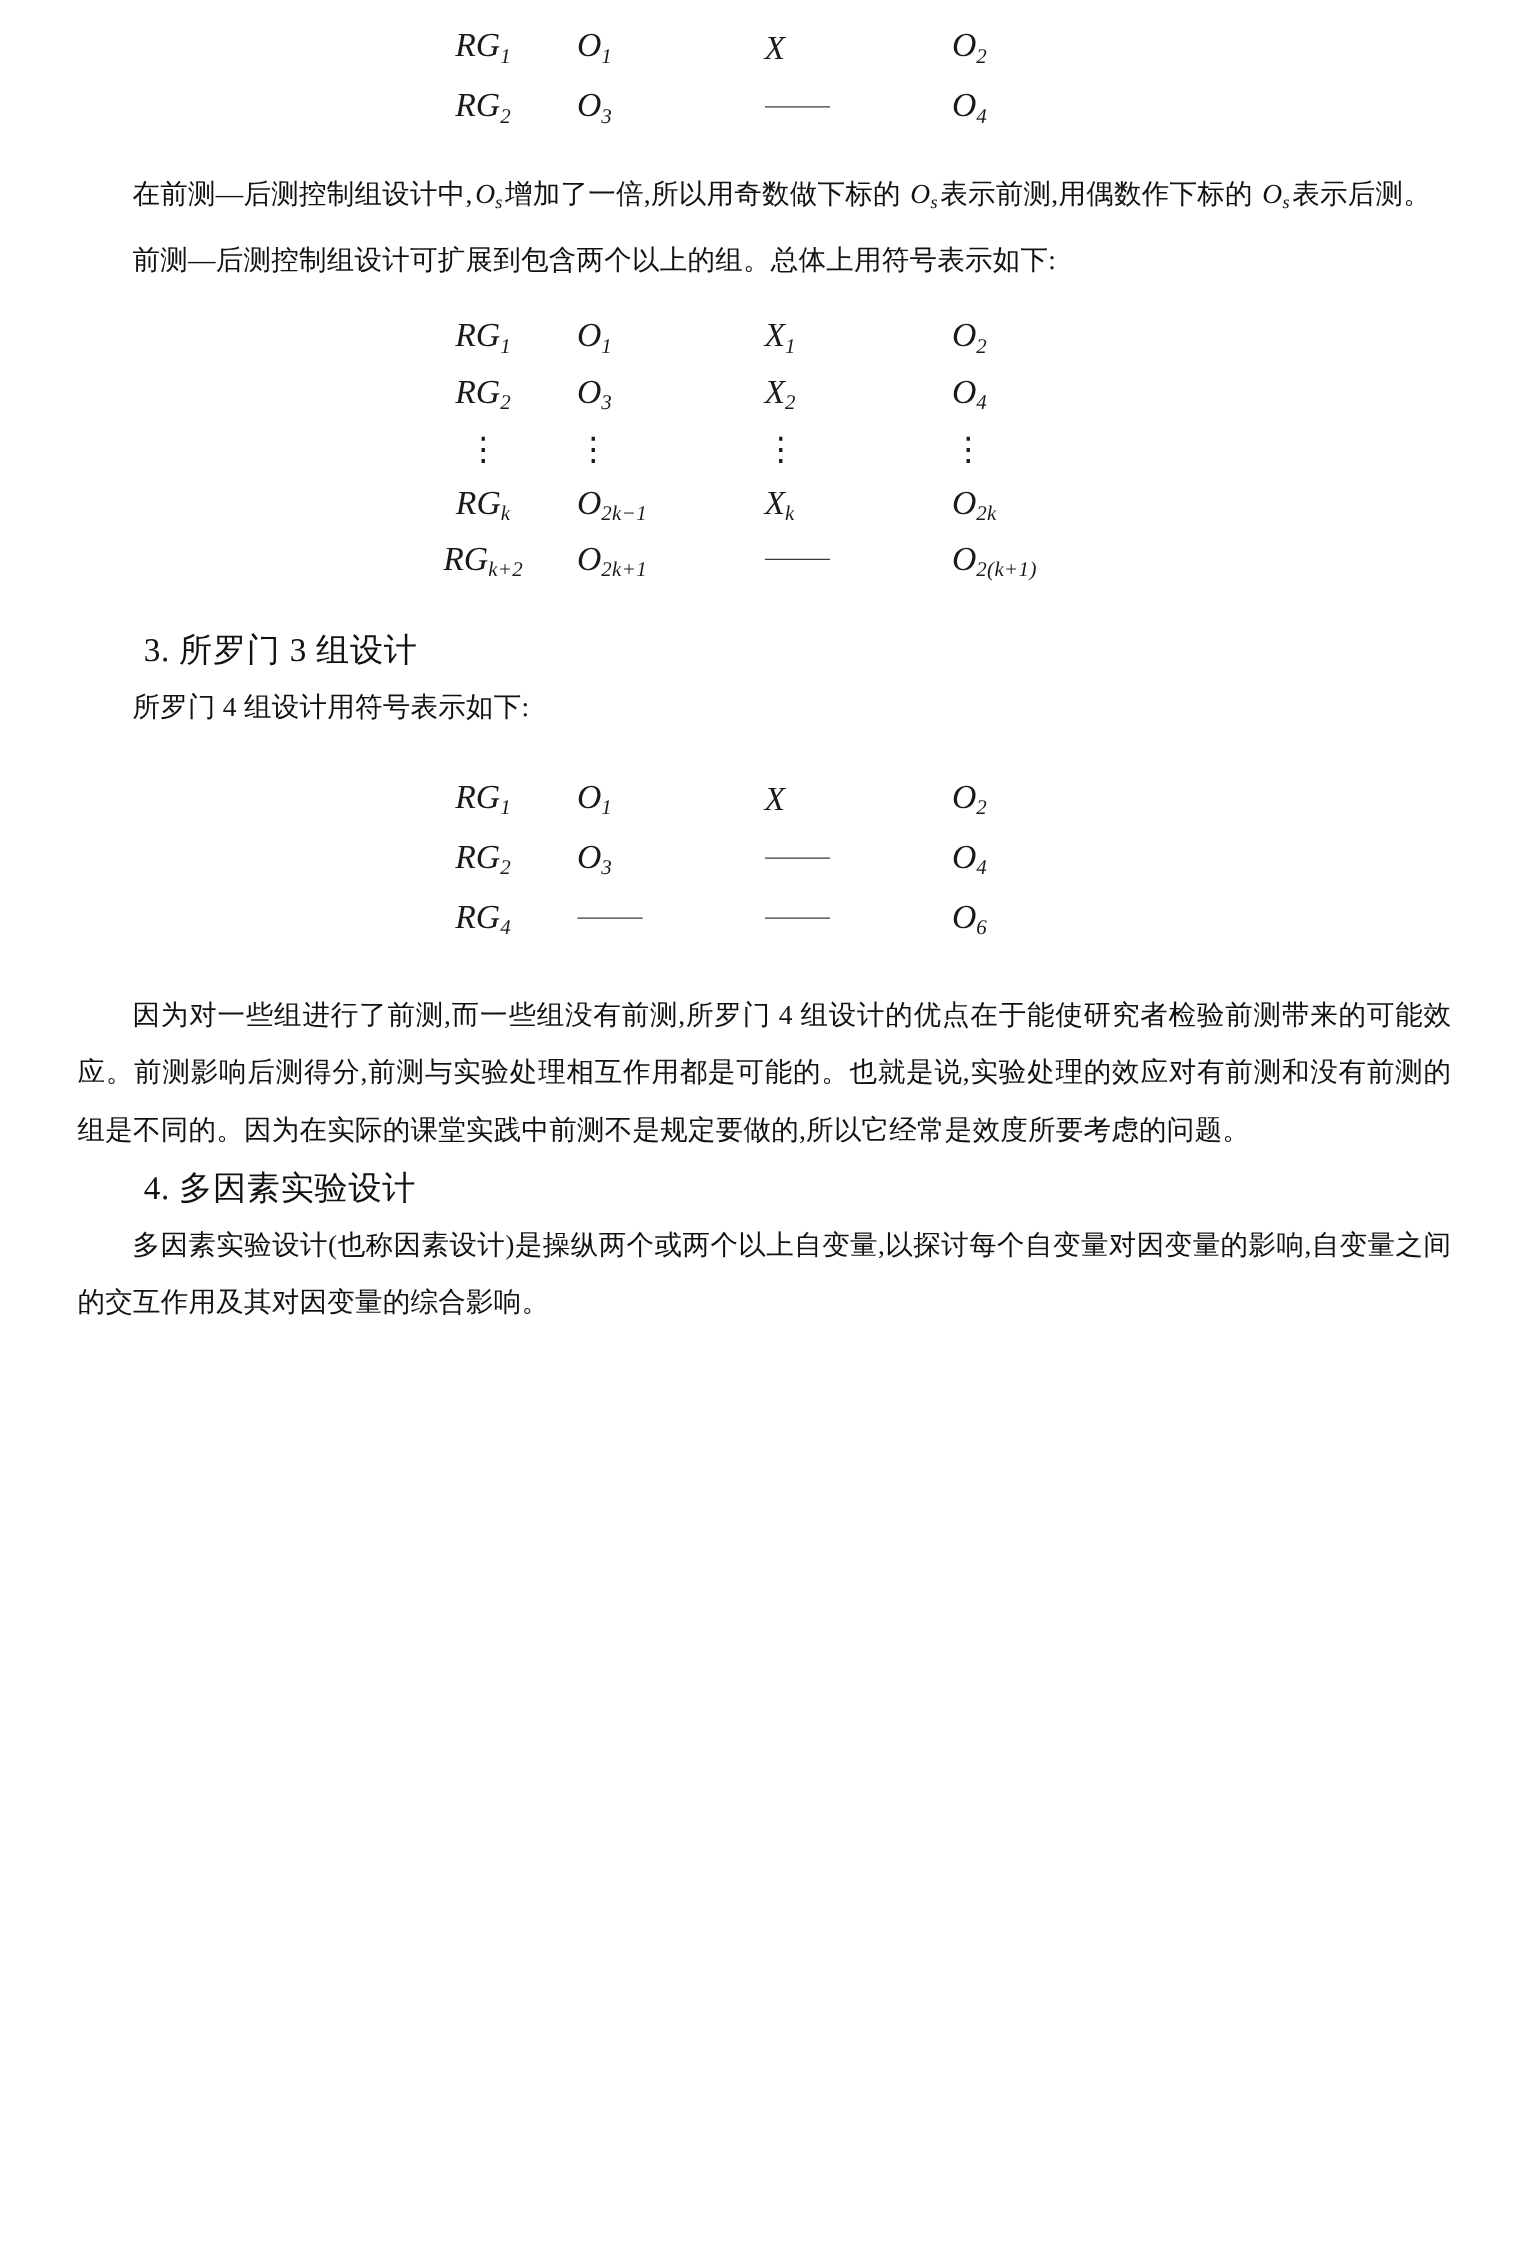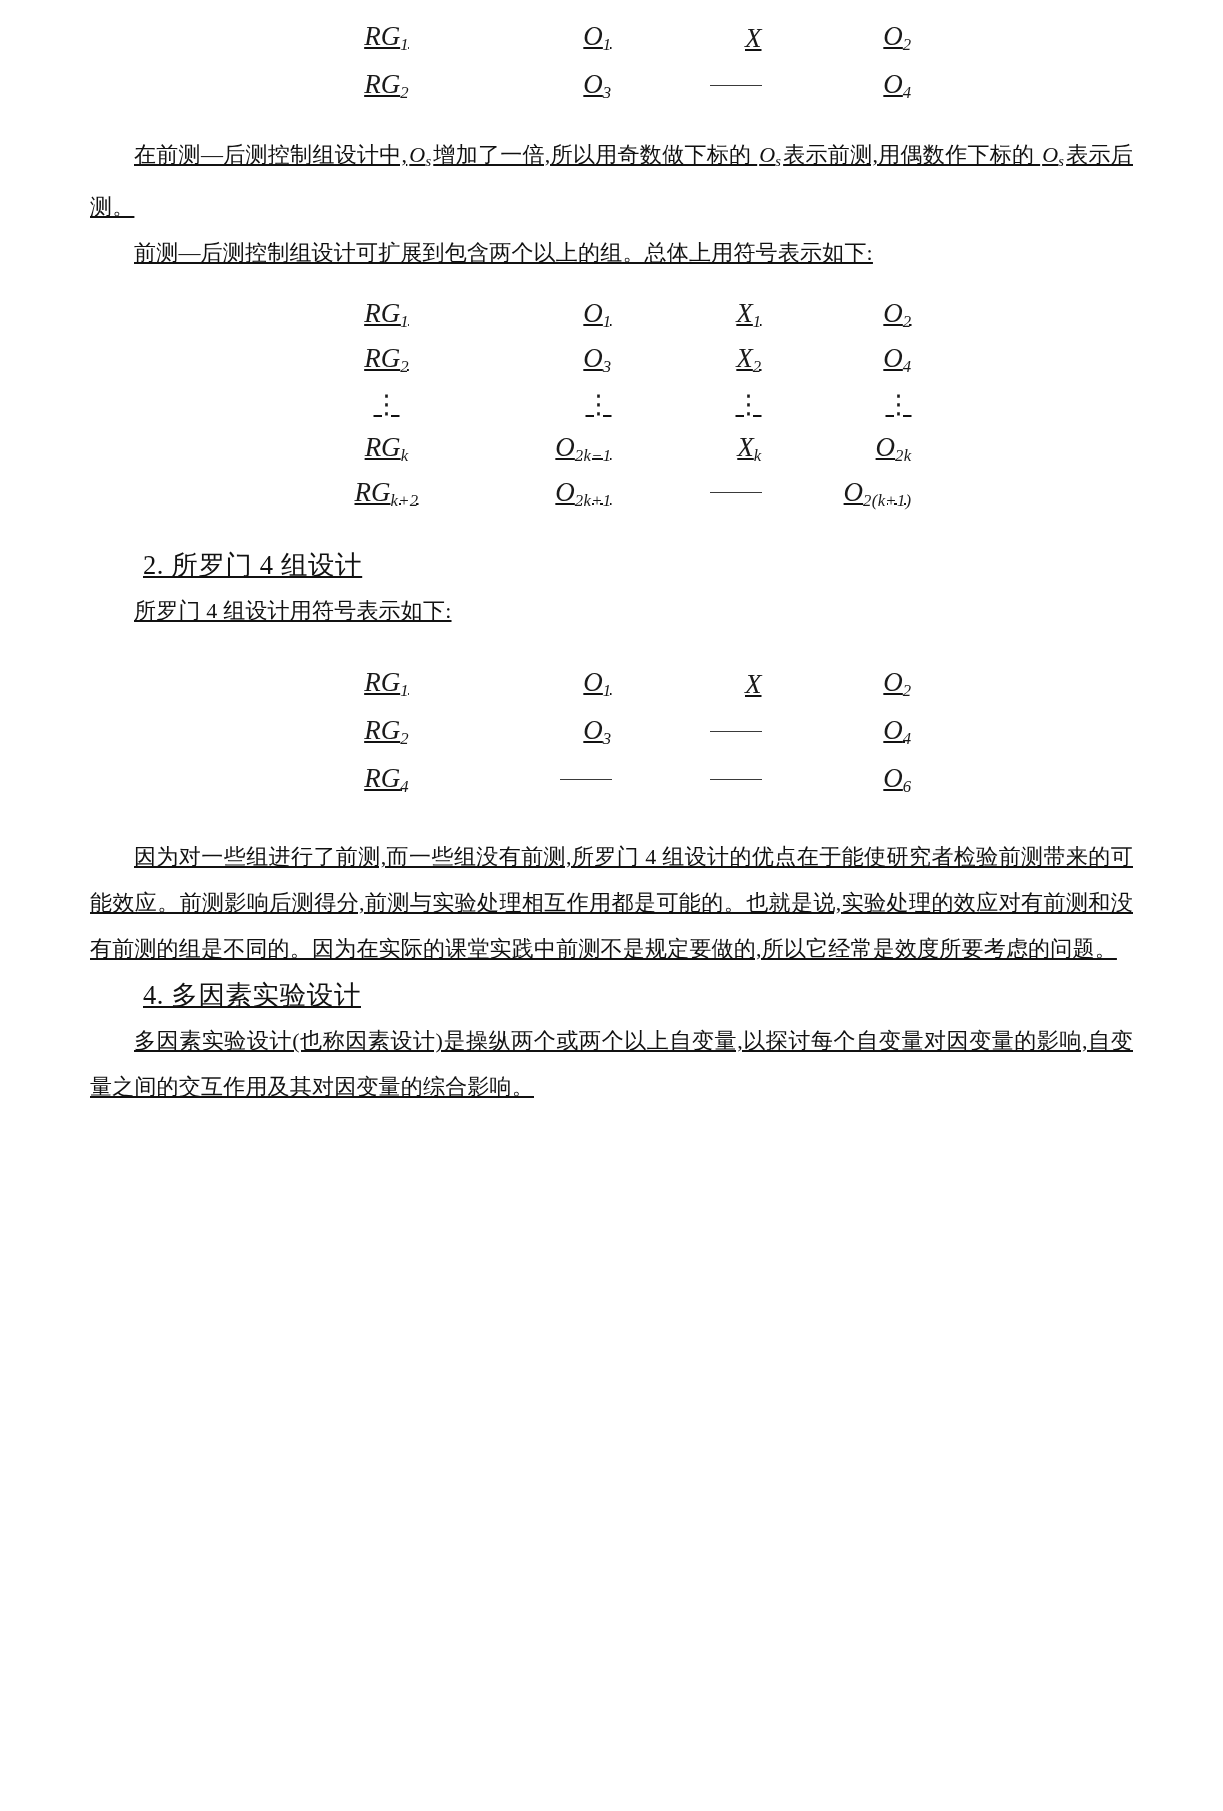--- a/index.html
+++ b/index.html
@@ -12,23 +12,22 @@
     height: 1811px;
     font-family: "Liberation Serif", "DejaVu Serif", serif;
     color: #111111;
     position: relative;
     overflow: hidden;
   }
   .page {
     width: 1223px;
     height: 1811px;
     box-sizing: border-box;
-    padding: 0 90px;
+    padding: 0 62px;
     position: relative;
-    text-decoration: underline;
   }
 
   
   .para {
     font-size: 22px;
     line-height: 46px;
     text-align: justify;
     text-justify: inter-ideograph;
     letter-spacing: 0.2px;
     margin: 0;
@@ -58,21 +57,21 @@
   
   .design {
     margin: 0 auto;
     border-collapse: collapse;
     table-layout: fixed;
   }
   .design td {
     font-family: "Liberation Serif", "DejaVu Serif", serif;
     font-style: italic;
     font-size: 27px;
-    text-align: right;
+    text-align: left;
     padding: 0;
     white-space: nowrap;
     color: #1a1a1a;
   }
   .design td sub {
     font-style: italic;
     font-size: 0.62em;
     vertical-align: -0.3em;
     letter-spacing: 0.3px;
   }
@@ -169,21 +168,21 @@
         <td class="col-o1"><span>O</span><sub>2k+1</sub></td>
         <td class="col-x"><span class="dash"></span></td>
         <td class="col-o2"><span>O</span><sub>2(k+1)</sub></td>
       </tr>
     </tbody>
   </table>
 
   <div class="sp-26"></div>
 
 
-  <p class="heading">2. 所罗门 4 组设计</p>
+  <p class="heading">3. 所罗门 3 组设计</p>
 
 
   <p class="para">所罗门 4 组设计用符号表示如下:</p>
 
   <div class="sp-26"></div>
 
   <table class="design">
     <tbody>
       <tr class="row-h">
         <td class="col-g"><span>RG</span><sub>1</sub></td>

